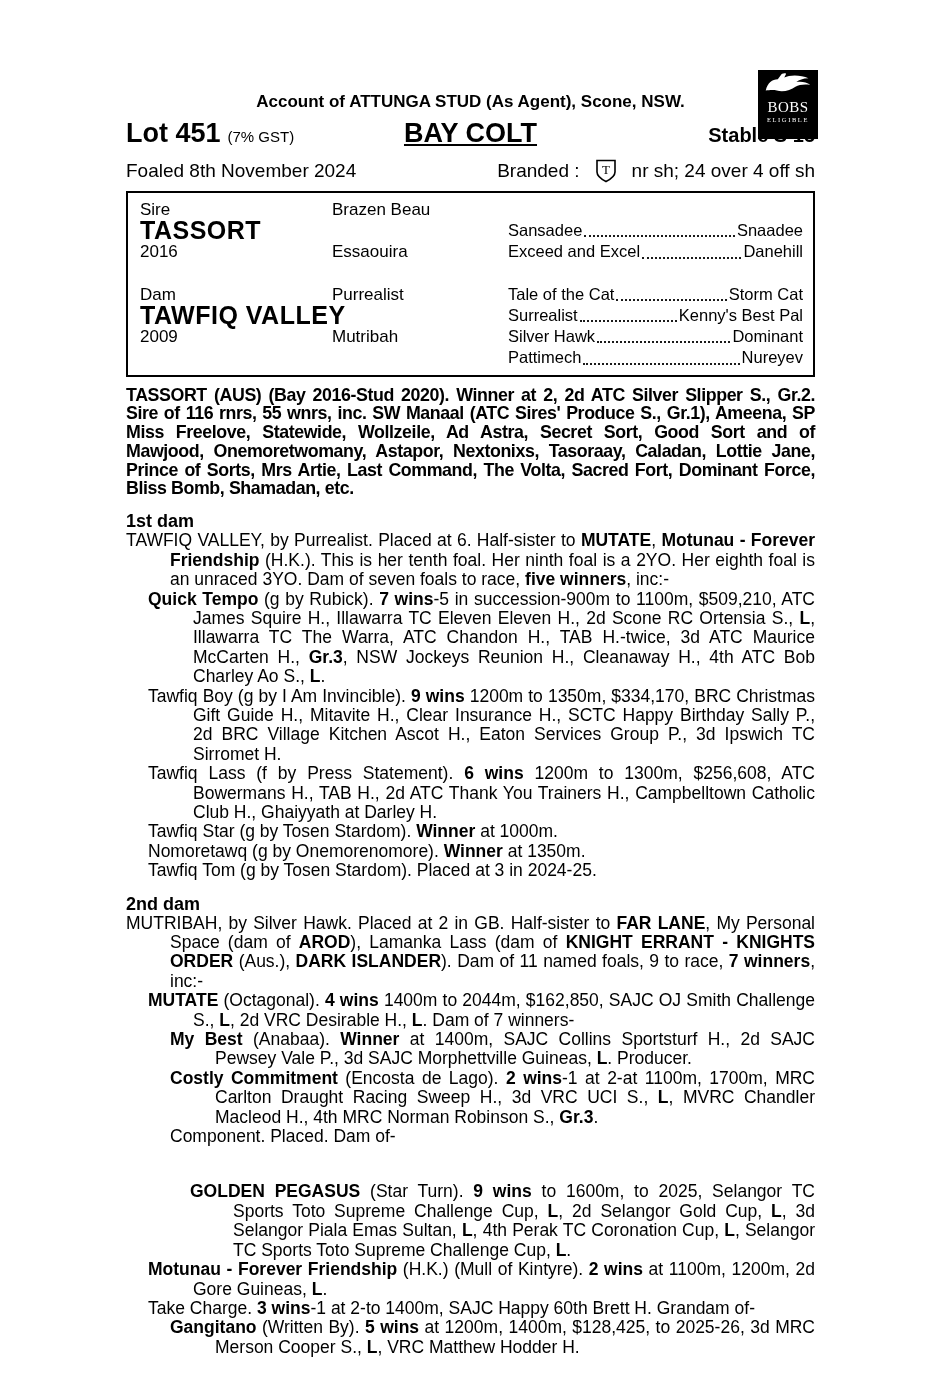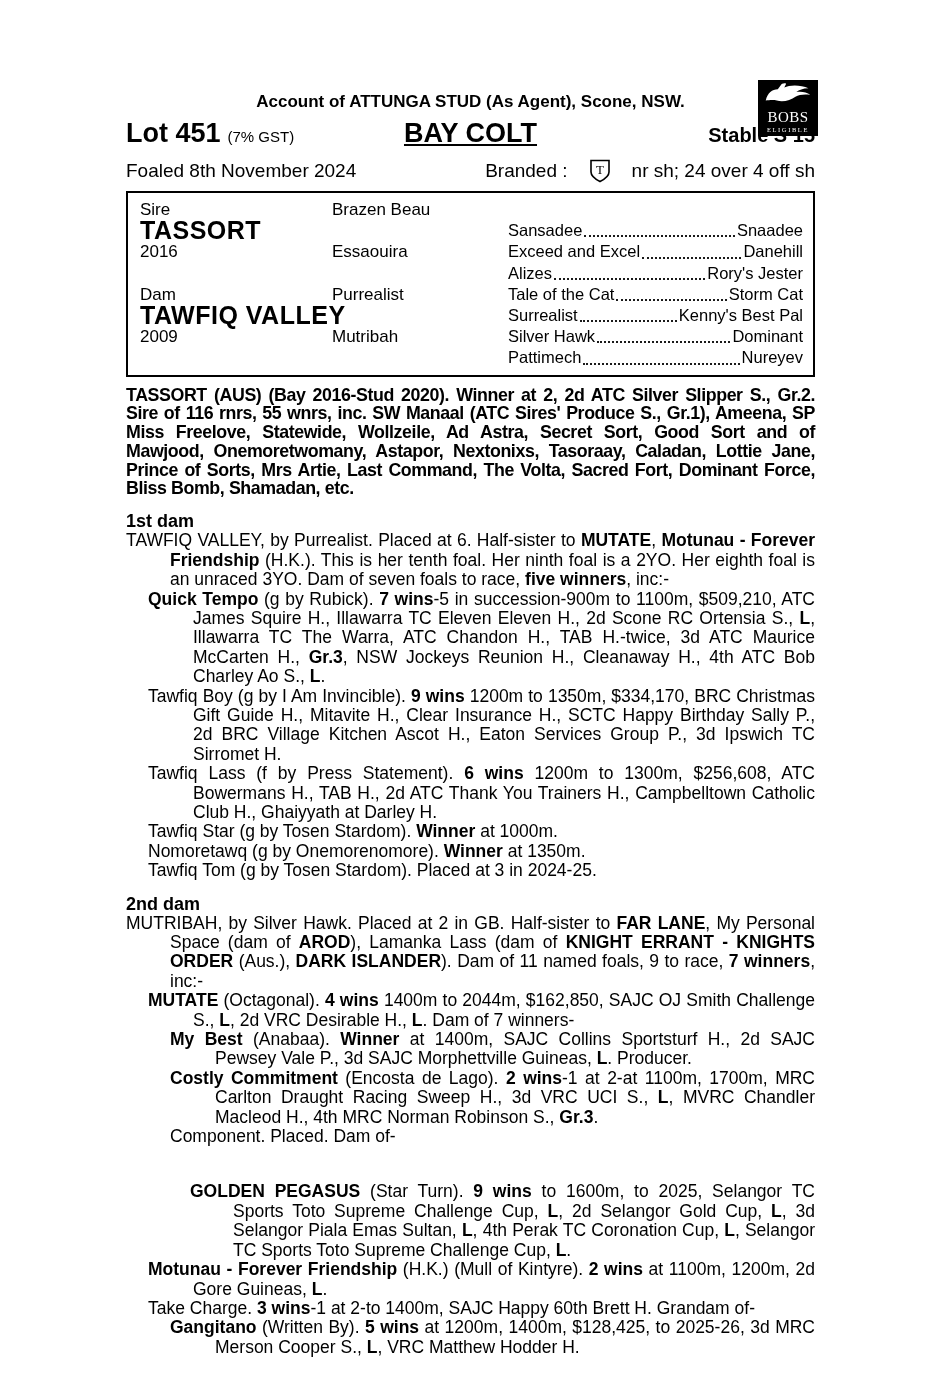--- a/index.html
+++ b/index.html
@@ -9,24 +9,24 @@
   .b{font-weight:bold;}
 
   
   .account{padding-top:92px;text-align:center;font-weight:bold;font-size:17px;line-height:20px;}
   .lot-row{display:grid;grid-template-columns:1fr auto 1fr;align-items:baseline;margin-top:6px;}
   .lot{font-size:27px;font-weight:bold;}
   .gst{font-size:15px;margin-left:7px;}
   .colt-title{font-size:27px;font-weight:bold;text-align:center;text-decoration:underline;}
   .stable{font-size:20px;font-weight:bold;justify-self:end;}
   .foaled-row{display:flex;justify-content:space-between;align-items:center;margin-top:9px;font-size:19px;}
-  .branded-group{display:flex;align-items:center;gap:20px;}
+  .branded-group{display:flex;align-items:center;gap:14px;}
 
   
-  .bobs{position:absolute;left:758px;top:80px;width:60px;height:56px;background:#000;color:#fff;
+  .bobs{position:absolute;left:758px;top:70px;width:60px;height:69px;background:#000;color:#fff;
         text-align:center;font-family:"Liberation Serif", serif;}
   .bobs-word{font-size:15px;line-height:14px;letter-spacing:.5px;}
   .bobs-sub{font-size:6.5px;letter-spacing:1.6px;margin-top:2px;}
 
   
   .ped{border:2px solid #000;margin-top:7px;display:grid;
        grid-template-columns:192px 176px 1fr;grid-auto-rows:21.2px;
        padding:6px 10px 6px 12px;font-size:17px;}
   .cell{line-height:21.2px;white-space:nowrap;}
   .big{font-weight:bold;font-size:25px;letter-spacing:.5px;}
@@ -100,25 +100,20 @@
       <div class="g3" style="grid-row:2">
           <span class="nm">Sansadee</span>
           <span class="leader"></span>
           <span class="pr">Snaadee</span>
         </div>
       <div class="g3" style="grid-row:3">
           <span class="nm">Exceed and Excel</span>
           <span class="leader"></span>
           <span class="pr">Danehill</span>
         </div>
-      <div class="g3" style="grid-row:4">
-          <span class="nm">Alizes</span>
-          <span class="leader"></span>
-          <span class="pr">Rory's Jester</span>
-        </div>
       <div class="g3" style="grid-row:5">
           <span class="nm">Tale of the Cat</span>
           <span class="leader"></span>
           <span class="pr">Storm Cat</span>
         </div>
       <div class="g3" style="grid-row:6">
           <span class="nm">Surrealist</span>
           <span class="leader"></span>
           <span class="pr">Kenny's Best Pal</span>
         </div>

